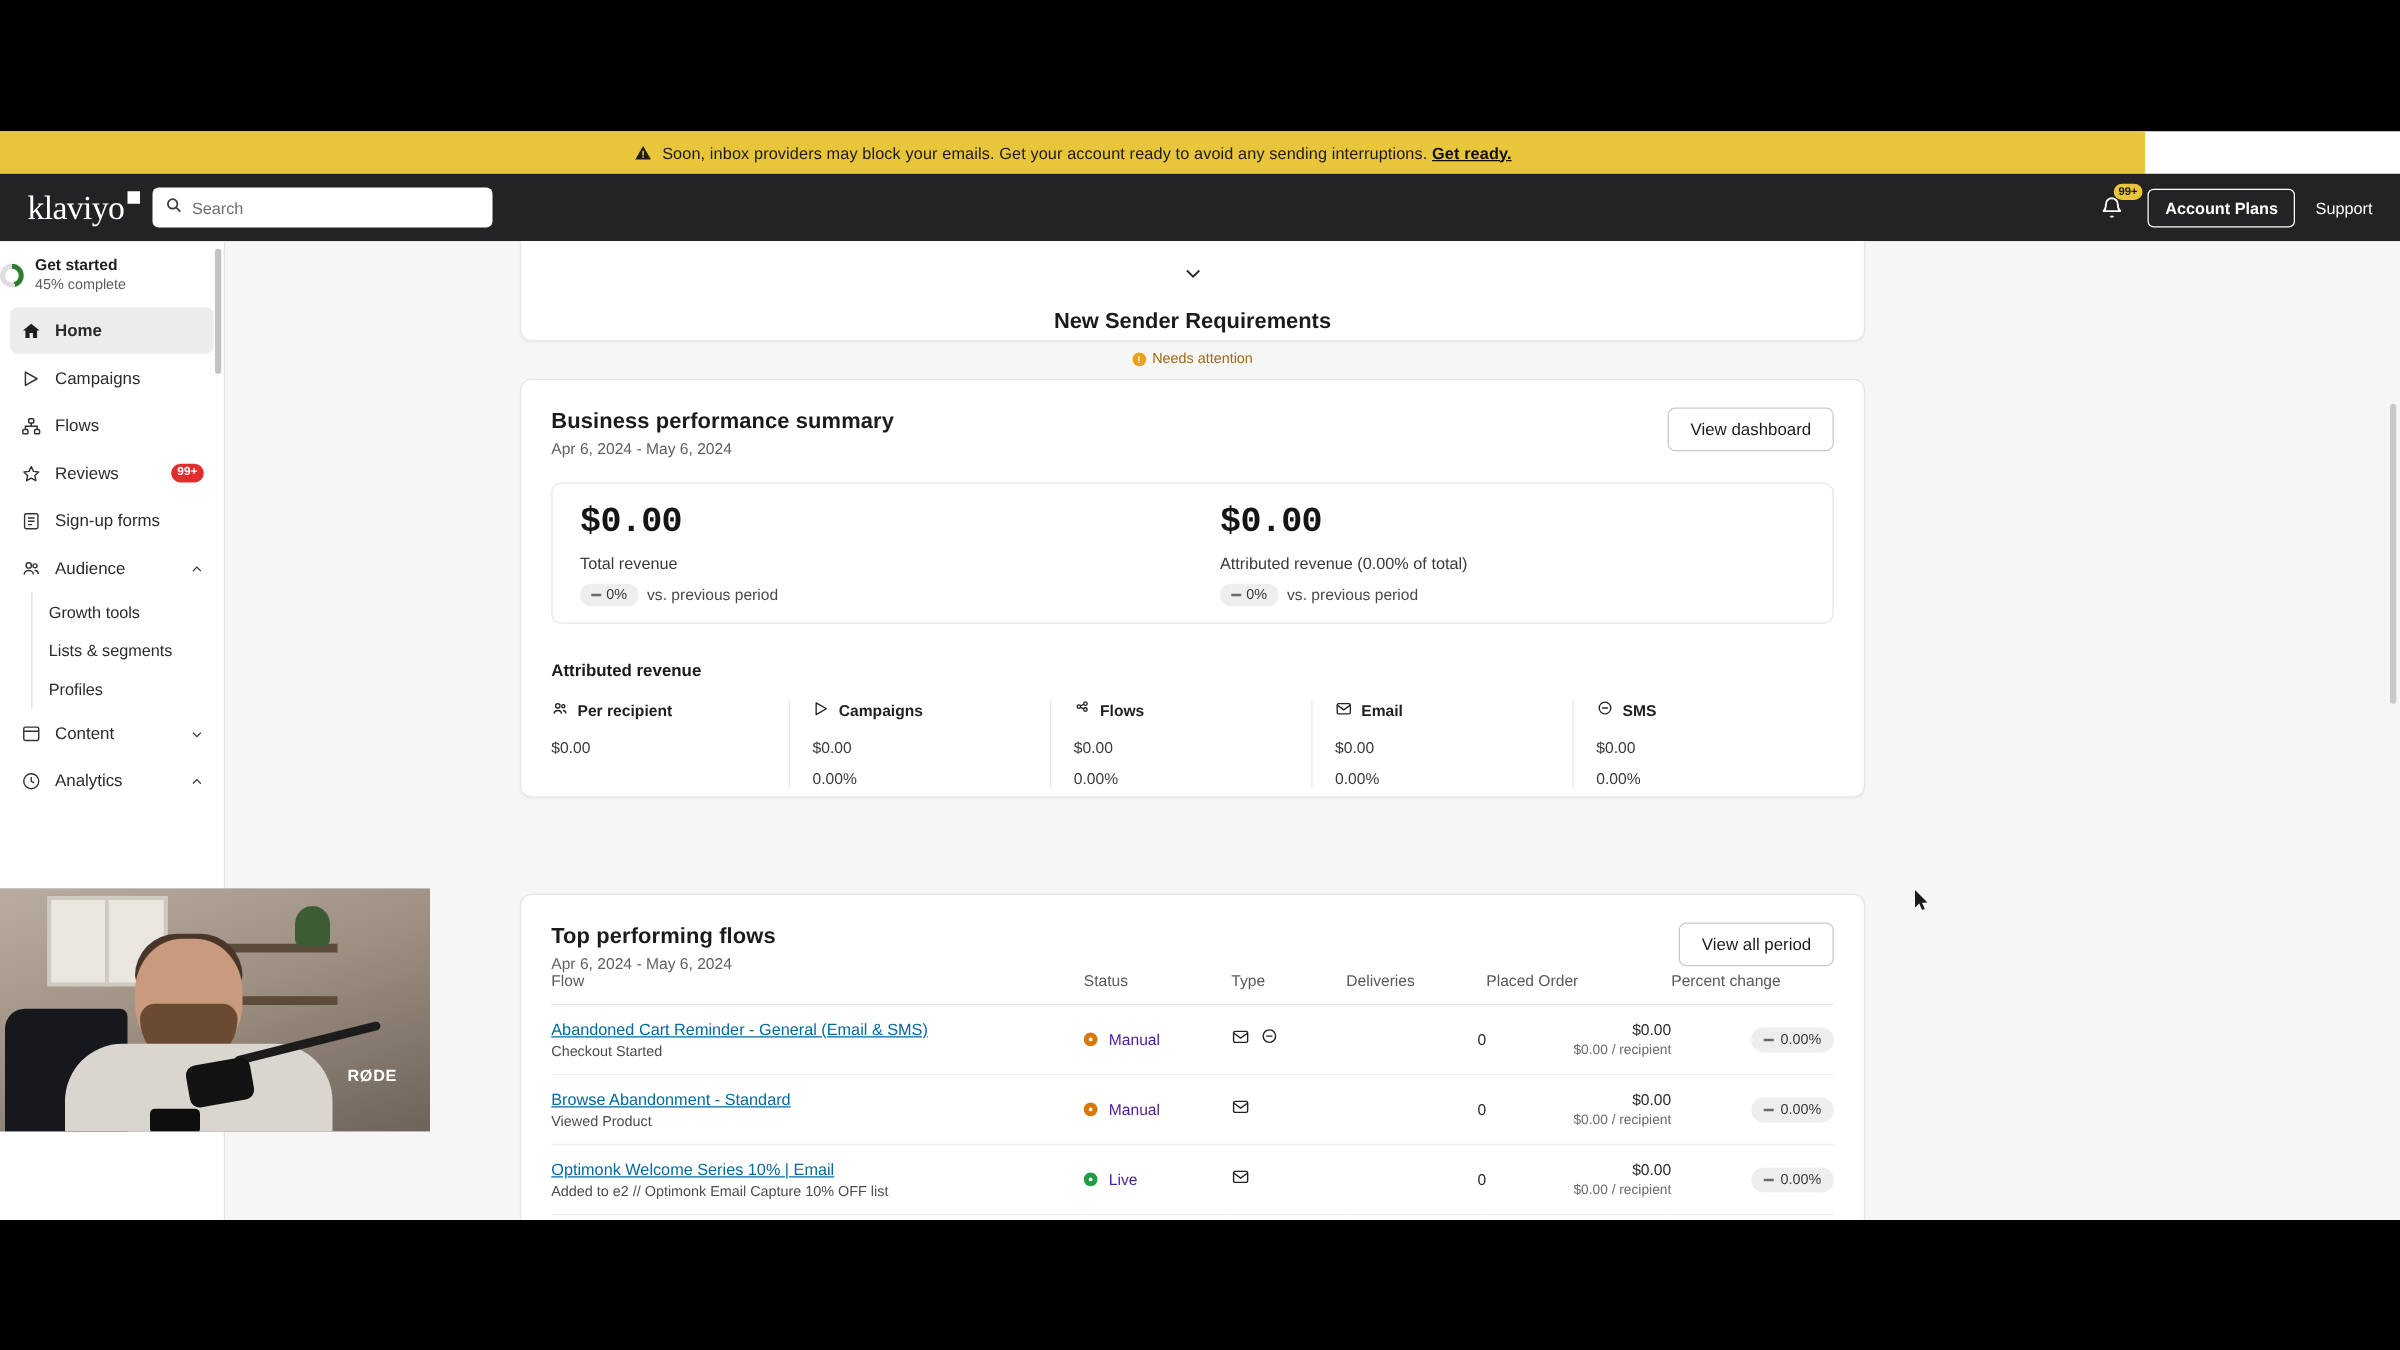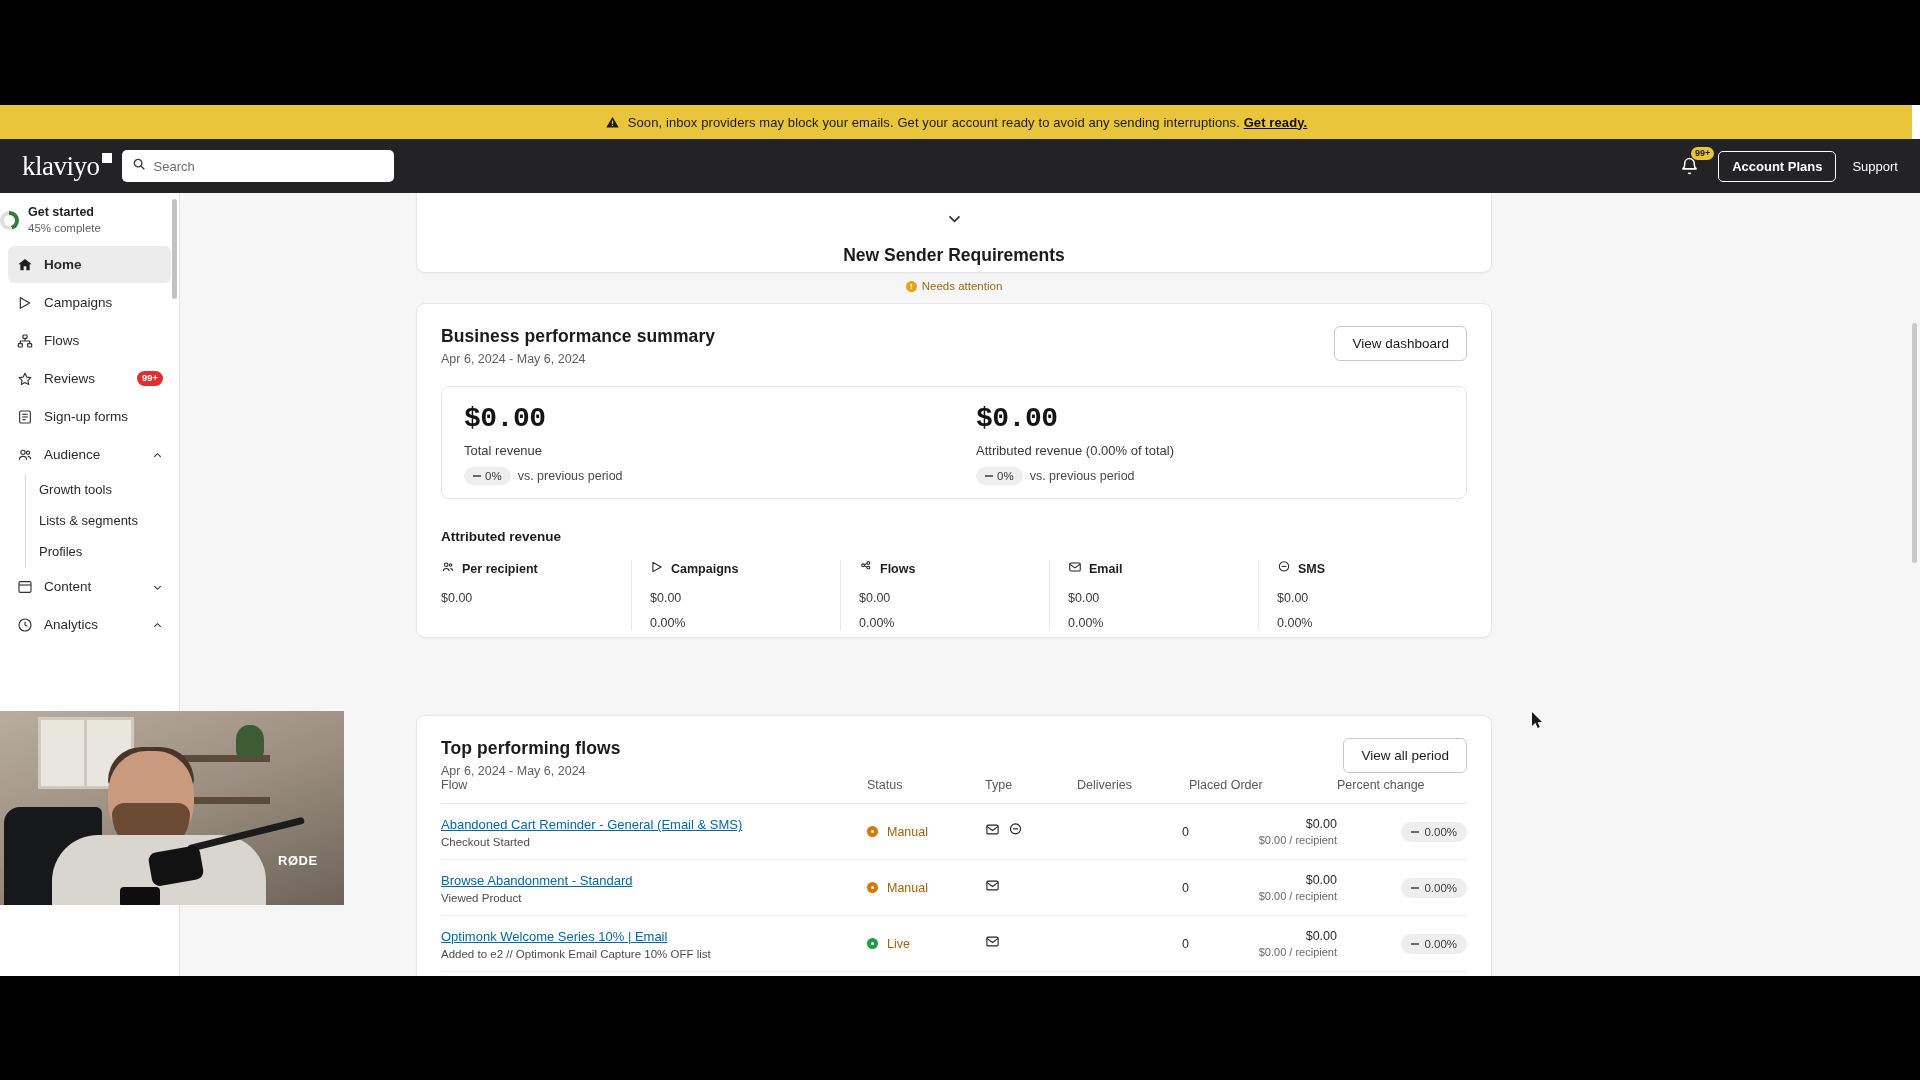--- a/index.html
+++ b/index.html
@@ -9,21 +9,21 @@
   .screen { position: relative; width: 1920px; height: 1080px; background: #000; }
 
   
   .viewport {
     position: absolute; left: 0; top: 105px; width: 1920px; height: 871px;
     background: #ffffff; overflow: hidden;
   }
 
   
   .alert-banner {
-    position: absolute; left: 0; top: 0; width: 1912px; height: 34px;
+    position: absolute; left: 0; top: 0; width: 1716px; height: 34px;
     background: #e9c53b; display: flex; align-items: center; justify-content: center;
     gap: 8px;
   }
   .alert-banner .warn-ico { display: flex; align-items: center; }
   .alert-text { font-size: 13px; color: #1b1b1b; letter-spacing: .1px; }
   .alert-text .get-ready { font-weight: 700; text-decoration: underline; color: #0f0f0f; }
 
   
   .topnav {
     position: absolute; left: 0; top: 34px; width: 1920px; height: 54px;
@@ -138,21 +138,21 @@
   
   .card-flows { left: 236px; top: 522px; width: 1076px; height: 310px; padding: 22px 24px 0 24px; }
   .ftable { width: 100%; border-collapse: collapse; }
   .ftable th {
     font-size: 12.5px; font-weight: 400; color: #5a5a5a; text-align: left;
     padding: 0 0 11px 0; border-bottom: 1px solid #e8e8e8;
   }
   .ftable td { padding: 11px 0; border-bottom: 1px solid #efefef; vertical-align: middle; }
   .flow-name { font-size: 13px; color: #0369a1; }
   .flow-trigger { font-size: 11.5px; color: #4d4d4d; margin-top: 3px; }
-  .status-cell { display: flex; align-items: center; gap: 9px; font-size: 12.5px; color: #a16207; }
+  .status-cell { display: flex; align-items: center; gap: 9px; font-size: 12.5px; color: #4c1d95; }
   .dot { width: 11px; height: 11px; border-radius: 50%; display:flex; align-items:center; justify-content:center; }
   .dot-manual { background: #d97706; }
   .dot-live { background: #1f9d43; }
   .dot i { width: 3px; height: 3px; background: #fff; border-radius: 50%; display: block; }
   .type-cell { display: flex; align-items: center; gap: 8px; }
   .num-cell { font-size: 12.5px; color: #2b2b2b; text-align: right; }
   .money { font-size: 12.5px; color: #2b2b2b; text-align: right; }
   .money-sub { font-size: 11px; color: #6a6a6a; text-align: right; margin-top: 3px; }
   .pct-pill { float: right; background: #eeeeee; border-radius: 11px; padding: 4px 10px; font-size: 11.5px;
               color: #3a3a3a; display: inline-flex; align-items: center; gap: 5px; }

